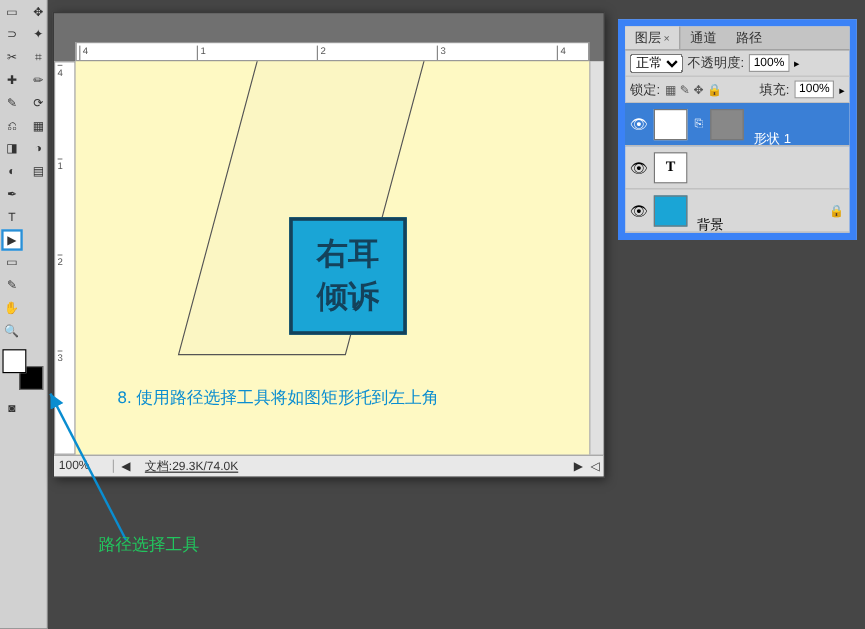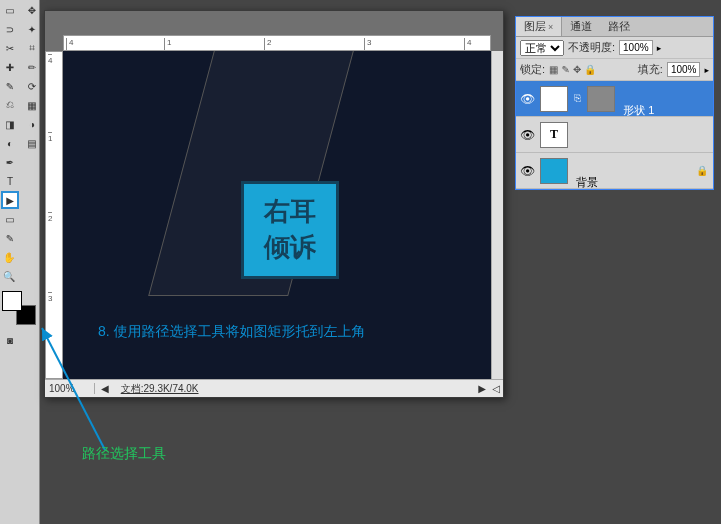--- a/index.html
+++ b/index.html
@@ -24,39 +24,39 @@
 .wbtn { width: 26px; height: 16px; font-size: 9px; color: #fff; display: flex; align-items: center; justify-content: center; cursor: pointer; border-radius: 2px; }
 .wbtn.min { background: linear-gradient(#4aa3df,#2a7db8); }
 .wbtn.max { background: linear-gradient(#4aa3df,#2a7db8); }
 .wbtn.cls { background: linear-gradient(#e06a5a,#c43a2a); }
 
 .ruler-h { position: absolute; left: 18px; top: 24px; right: 12px; height: 16px; background: #fff; border: 1px solid #999; font-size: 8px; color: #555; overflow: hidden; }
 .ruler-h span { position: absolute; top: 2px; border-left: 1px solid #888; padding-left: 2px; height: 14px; }
 .ruler-v { position: absolute; left: 0; top: 40px; width: 18px; bottom: 18px; background: #fff; border: 1px solid #999; font-size: 8px; color: #555; overflow: hidden; }
 .ruler-v span { position: absolute; left: 2px; border-top: 1px solid #888; padding-top: 1px; }
 
-.canvas-wrap { position: absolute; left: 18px; top: 40px; right: 12px; bottom: 18px; background: #0f172a; overflow: hidden; }
+.canvas-wrap { position: absolute; left: 18px; top: 40px; right: 12px; bottom: 18px; background: #fef9c3; overflow: hidden; }
 .shape-parallelogram { position: absolute; left: 120px; top: -15px; width: 140px; height: 260px; border: 1px solid #555; transform: skewX(-15deg); background: rgba(200,200,200,0.05); }
 .blue-box { position: absolute; left: 178px; top: 130px; width: 98px; height: 98px; background: #1aa5d6; border: 3px solid #14425b; display: flex; flex-direction: column; align-items: center; justify-content: center; }
 .blue-box .line { font-family: "KaiTi","SimSun",serif; font-size: 26px; font-weight: bold; color: #14425b; line-height: 1.4; }
 .annot { position: absolute; left: 35px; top: 272px; color: #0a8dd0; font-size: 14px; }
 
 .statusbar { position: absolute; left: 0; bottom: 0; right: 0; height: 18px; background: #e8e8e8; display: flex; align-items: center; font-size: 10px; color: #333; border-top: 1px solid #aaa; }
 .statusbar .zoom { width: 50px; padding-left: 4px; border-right: 1px solid #aaa; }
 .statusbar .arrow { padding: 0 6px; cursor: pointer; }
 .statusbar .doc { flex: 1; padding-left: 6px; text-decoration: underline; }
 .statusbar .sc { width: 14px; text-align: center; cursor: pointer; }
 .vscroll { position: absolute; right: 0; top: 40px; width: 12px; bottom: 18px; background: #e0e0e0; border-left: 1px solid #aaa; }
 
 
 .arrow-svg { position: absolute; left: 40px; top: 320px; pointer-events: none; }
 .arrow-label { position: absolute; left: 82px; top: 445px; color: #22c55e; font-size: 14px; }
 
 
-.panels { position: absolute; left: 515px; top: 16px; width: 199px; background: #d8d8d8; border: 1px solid #3b82f6; }
+.panels { position: absolute; left: 515px; top: 16px; width: 199px; background: #d8d8d8; border: 6px solid #3b82f6; }
 .ptabs { display: flex; height: 20px; background: #c4c4c4; font-size: 11px; border-bottom: 1px solid #999; }
 .ptab { padding: 2px 8px; cursor: pointer; color: #333; }
 .ptab.active { background: #d8d8d8; border-right: 1px solid #999; }
 .ptab .x { font-size: 9px; margin-left: 2px; color: #666; }
 .prow { display: flex; align-items: center; height: 22px; font-size: 11px; padding: 0 4px; border-bottom: 1px solid #c0c0c0; gap: 4px; }
 .prow select { font-size: 11px; height: 16px; }
 .prow .lbl { color: #333; }
 .prow .val { background: #fff; border: 1px solid #999; padding: 0 3px; font-size: 10px; height: 15px; line-height: 13px; }
 .lockicons { display: flex; gap: 3px; font-size: 10px; color: #555; }
 .layers { max-height: 160px; overflow: auto; }

